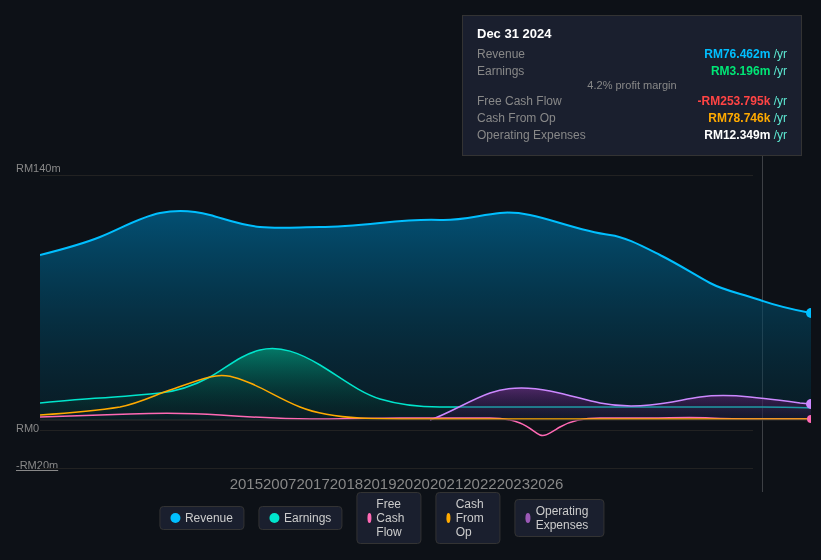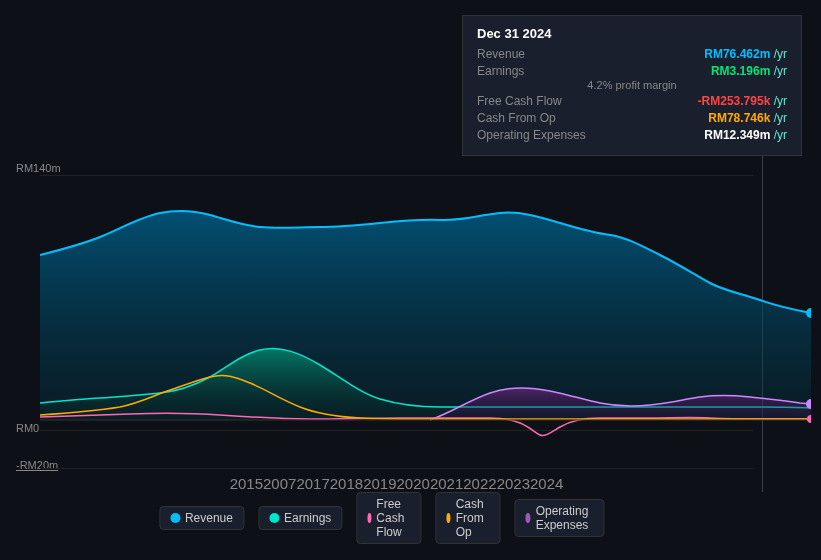--- a/index.html
+++ b/index.html
@@ -370,21 +370,21 @@
   <div class="x-labels">
     <span>2015</span>
     <span>2007</span>
     <span>2017</span>
     <span>2018</span>
     <span>2019</span>
     <span>2020</span>
     <span>2021</span>
     <span>2022</span>
     <span>2023</span>
-    <span>2024</span>
+    <span>2026</span>
   </div>
 
   <div class="legend">
     <div class="legend-item">
       <div class="legend-dot dot-blue"></div>
       <span>Revenue</span>
     </div>
     <div class="legend-item">
       <div class="legend-dot dot-teal"></div>
       <span>Earnings</span>

